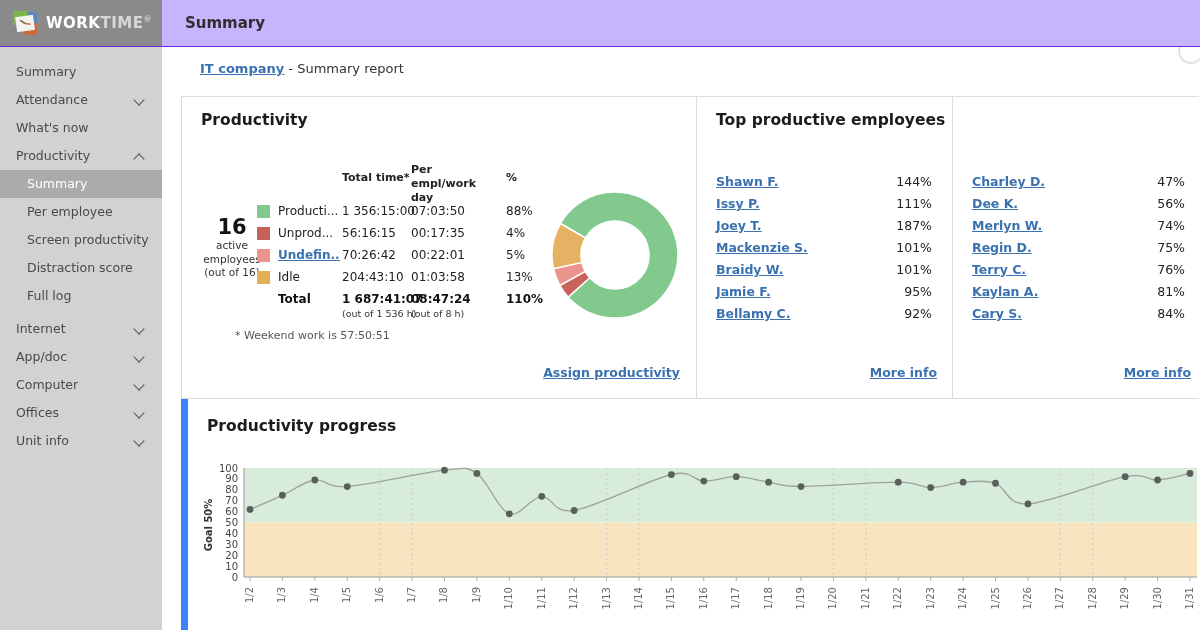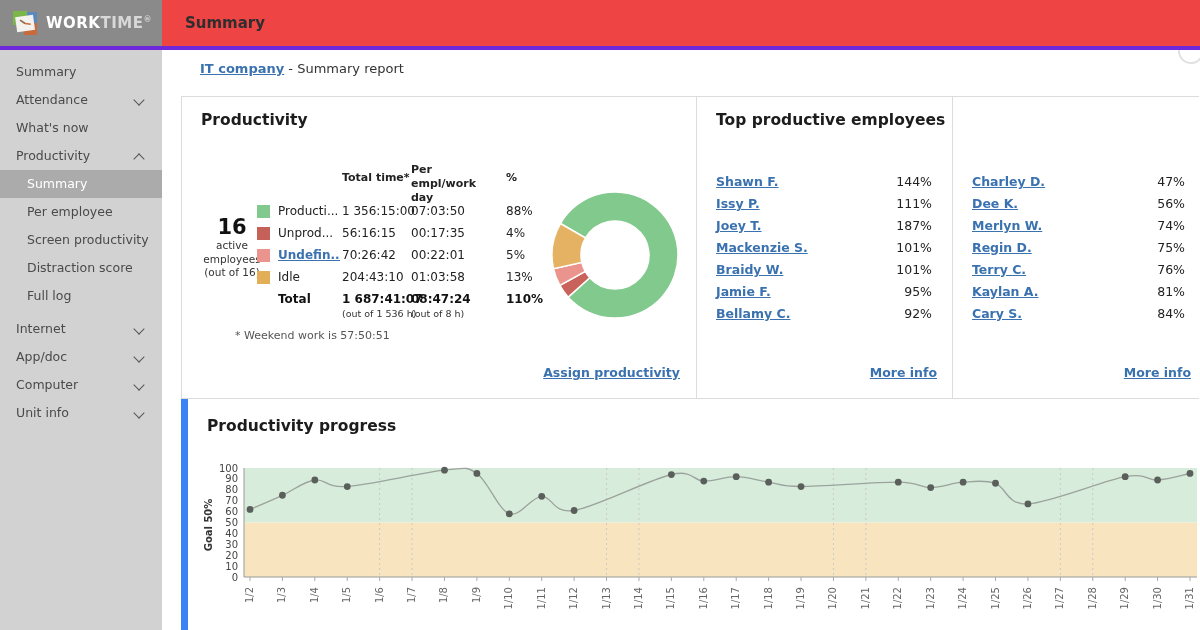--- a/index.html
+++ b/index.html
@@ -1,21 +1,21 @@
 <!DOCTYPE html>
 <html><head>
 <meta charset="utf-8">
 <style>
   html,body{margin:0;padding:0;}
   body{width:1200px;height:630px;overflow:hidden;background:#fff;
        font-family:"DejaVu Sans","Liberation Sans",sans-serif;color:#333;position:relative;}
   a{cursor:pointer;}
   
-  .topbar{position:absolute;left:0;top:0;width:1200px;height:46px;background:#ef4444;
-          border-bottom:4px solid #6d28d9;z-index:3;}
+  .topbar{position:absolute;left:0;top:0;width:1200px;height:46px;background:#c4b5fd;
+          border-bottom:1px solid #6d28d9;z-index:3;}
   .logo{position:absolute;left:0;top:0;width:162px;height:46px;background:#8a8a8a;
         display:flex;align-items:center;padding-left:12px;box-sizing:border-box;}
   .logo-text{color:#fff;font-weight:bold;font-size:15px;letter-spacing:.5px;margin-left:8px;white-space:nowrap;}
   .logo-text .lt{color:#d8d8d8;}
   .logo-text sup{font-size:8px;color:#d8d8d8;}
   .page-title{position:absolute;left:185px;top:0;line-height:46px;font-size:15px;font-weight:bold;color:#2e2e2e;}
   .spinner{position:absolute;left:1178px;top:38px;width:22px;height:22px;border:2px solid #e2e2e2;
            border-top-color:#cdcdcd;border-radius:50%;z-index:1;}
   
   .sidebar{position:absolute;left:0;top:46px;width:162px;height:584px;background:#d2d2d2;
@@ -104,20 +104,21 @@
       <div class="side-item"><span>What's now</span></div>
       <div class="side-item"><span>Productivity</span><span class="chev up"></span></div>
       <div class="side-item sub active"><span>Summary</span></div>
       <div class="side-item sub"><span>Per employee</span></div>
       <div class="side-item sub"><span>Screen productivity</span></div>
       <div class="side-item sub"><span>Distraction score</span></div>
       <div class="side-item sub"><span>Full log</span></div>
       <div class="side-item gap"><span>Internet</span><span class="chev"></span></div>
       <div class="side-item"><span>App/doc</span><span class="chev"></span></div>
       <div class="side-item"><span>Computer</span><span class="chev"></span></div>
+      <div class="side-item"><span>Offices</span><span class="chev"></span></div>
       <div class="side-item"><span>Unit info</span><span class="chev"></span></div>
     </div>
 </nav>
 
 <main class="content">
   <div class="breadcrumb">
     <a class="lnk">IT company</a><span> - Summary report</span>
   </div>
 
   <section class="panels-top">

